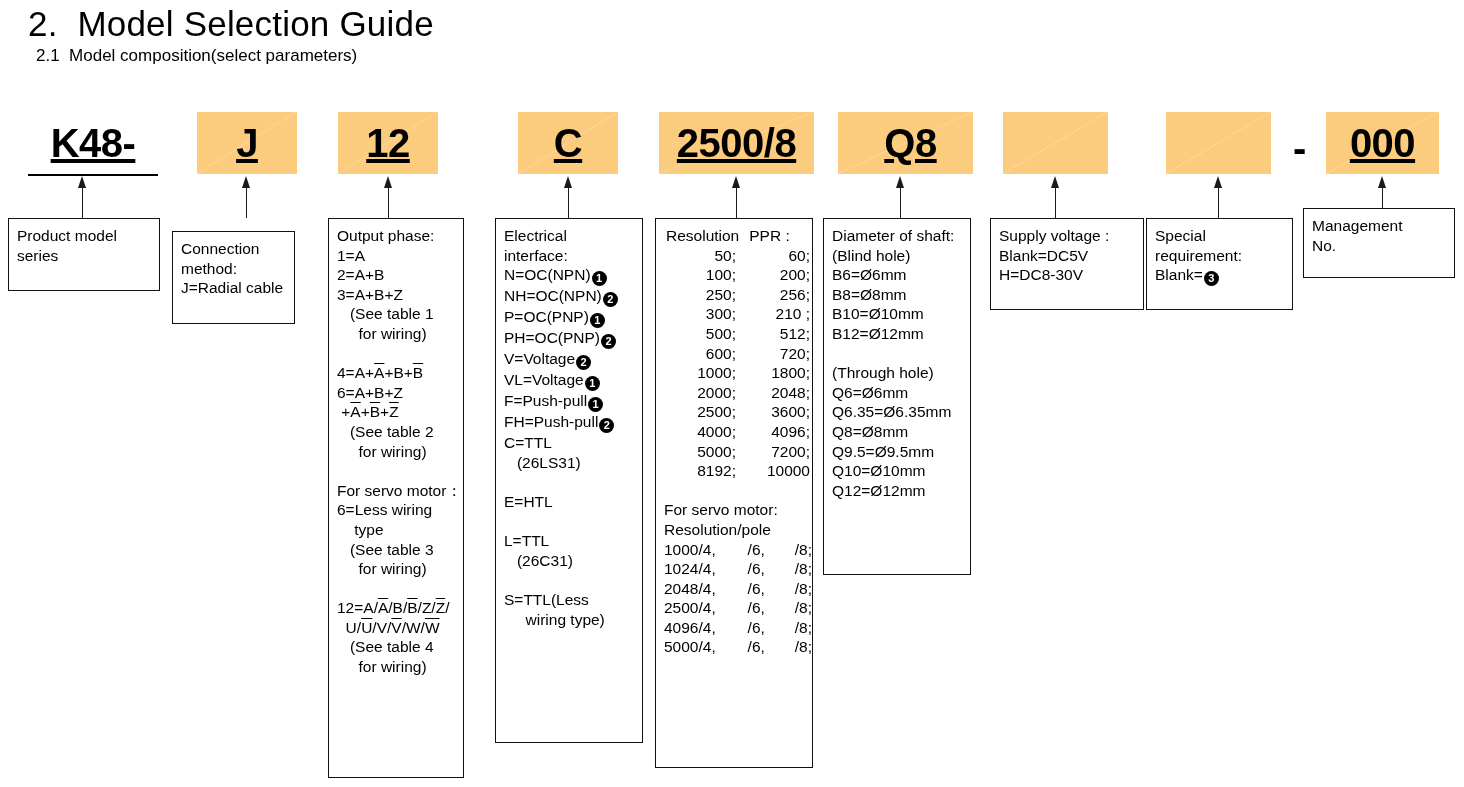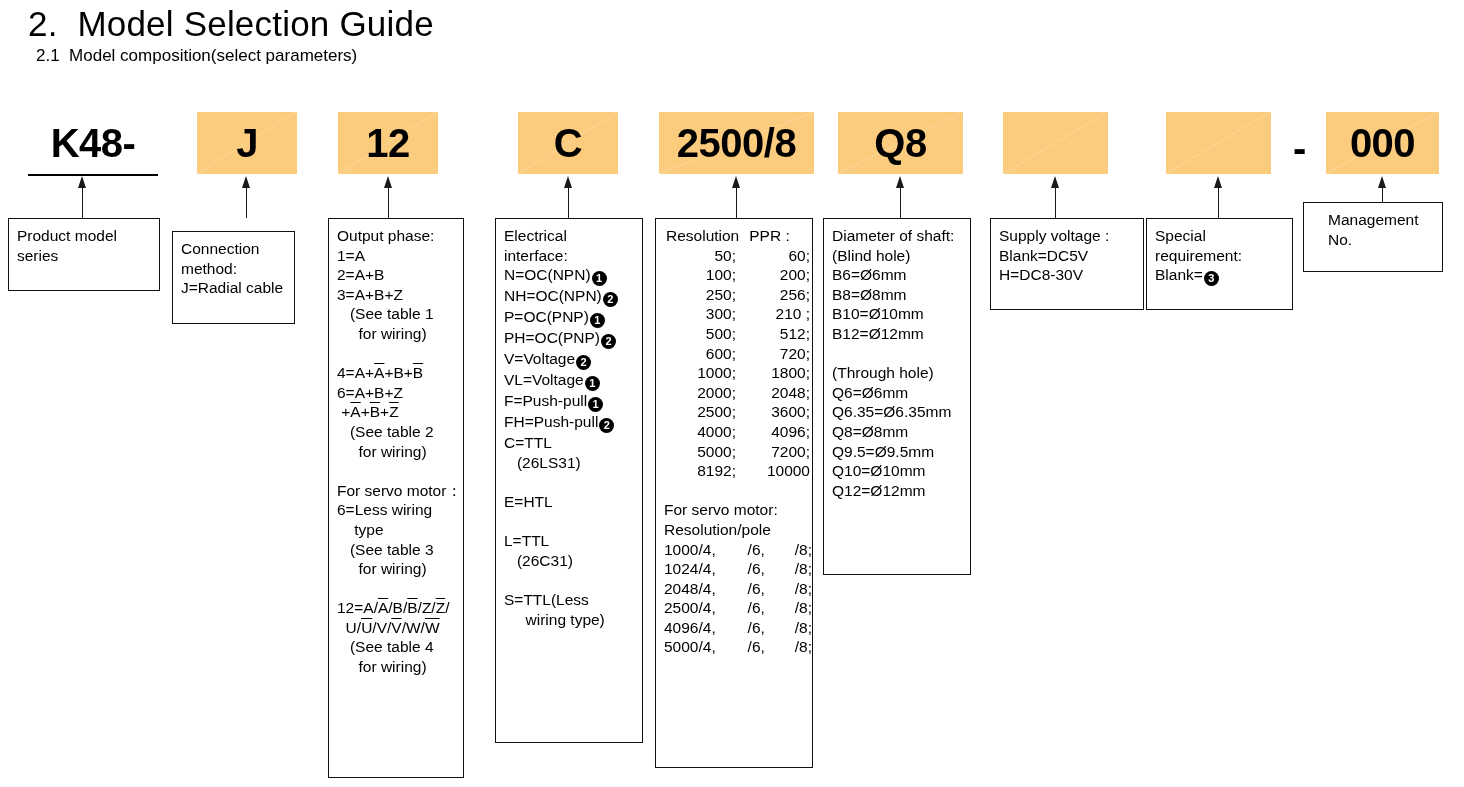--- a/index.html
+++ b/index.html
@@ -11,21 +11,21 @@
   #h-sub{position:absolute;left:36px;top:46px;font-size:17px;font-weight:400;white-space:pre;}
 
   
   .code-cell{position:absolute;display:flex;align-items:center;justify-content:center;
              font-size:40px;font-weight:bold;letter-spacing:-.5px;}
   .code-cell.filled{background:#FBCB7E;}
   .code-cell.filled::after{content:"";position:absolute;left:0;top:0;right:0;bottom:0;
       background:linear-gradient(to bottom right,rgba(255,255,255,0) 49.4%,rgba(255,255,255,.45) 49.8%,rgba(255,255,255,0) 50.2%);
       pointer-events:none;}
   .code-cell.plain{background:transparent;border-bottom:2.5px solid #000;}
-  .code-cell span{position:relative;z-index:2;}
+  .code-cell span{position:relative;z-index:2;text-decoration:underline;}
   #dash{position:absolute;font-size:40px;font-weight:bold;}
 
   
   .leader{position:absolute;width:1px;background:#1a1a1a;}
   .arrowhead{position:absolute;width:0;height:0;
              border-left:4.5px solid transparent;border-right:4.5px solid transparent;
              border-bottom:12px solid #1a1a1a;}
 
   
   .dbox{position:absolute;border:1.4px solid #111;background:#fff;
@@ -64,21 +64,21 @@
 </div>
 <div class="code-cell filled" style="left:338px;top:112px;width:100px;height:62px;">
   <span>12</span>
 </div>
 <div class="code-cell filled" style="left:518px;top:112px;width:100px;height:62px;">
   <span>C</span>
 </div>
 <div class="code-cell filled" style="left:659px;top:112px;width:155px;height:62px;">
   <span>2500/8</span>
 </div>
-<div class="code-cell filled" style="left:838px;top:112px;width:125px;height:62px;">
+<div class="code-cell filled" style="left:838px;top:112px;width:125px;height:62px;padding-left:10px;">
   <span>Q8</span>
 </div>
 <div class="code-cell filled" style="left:1003px;top:112px;width:105px;height:62px;">
   <span></span>
 </div>
 <div class="code-cell filled" style="left:1166px;top:112px;width:105px;height:62px;">
   <span></span>
 </div>
 <div id="dash" style="left:1293px;top:126px;">-</div>
 <div class="code-cell filled" style="left:1326px;top:112px;width:113px;height:62px;">
@@ -219,16 +219,16 @@
   <div class="ln">Blank=DC5V</div>
   <div class="ln">H=DC8-30V</div>
 </div>
 
 <div class="dbox" style="left:1146px;top:218px;width:147px;height:92px;">
   <div class="ln">Special</div>
   <div class="ln">requirement:</div>
   <div class="ln"><span>Blank=</span><span class="circ">3</span></div>
 </div>
 
-<div class="dbox" style="left:1303px;top:202px;width:140px;height:70px;padding-left:16px;">
+<div class="dbox" style="left:1303px;top:208px;width:152px;height:70px;">
   <div class="ln">Management</div>
   <div class="ln">No.</div>
 </div>
 
 </body></html>

